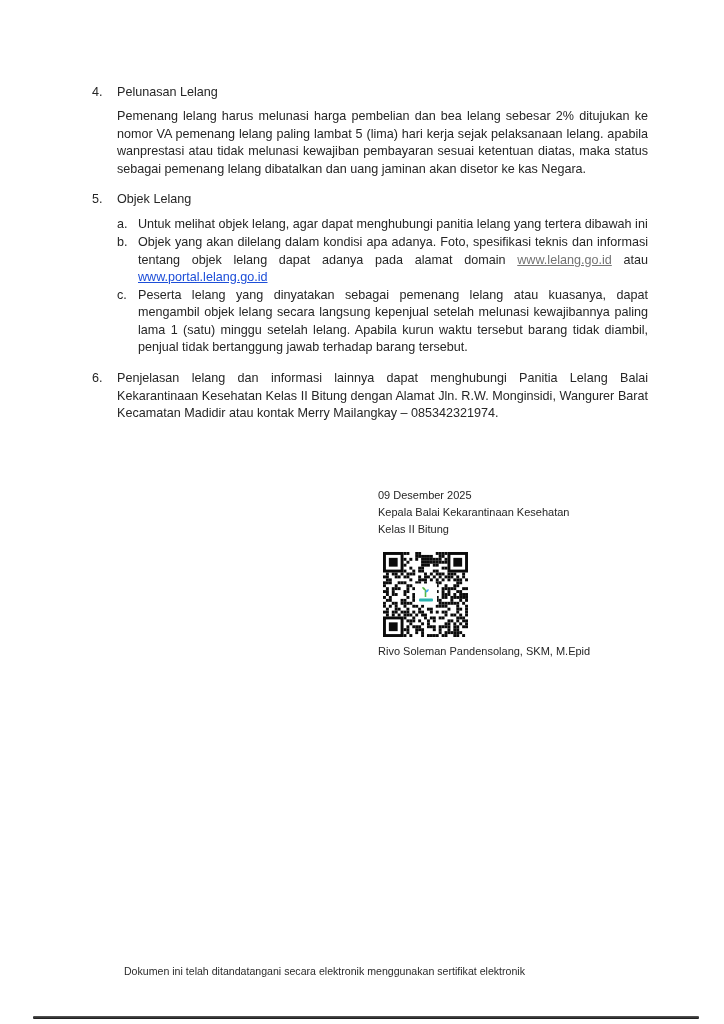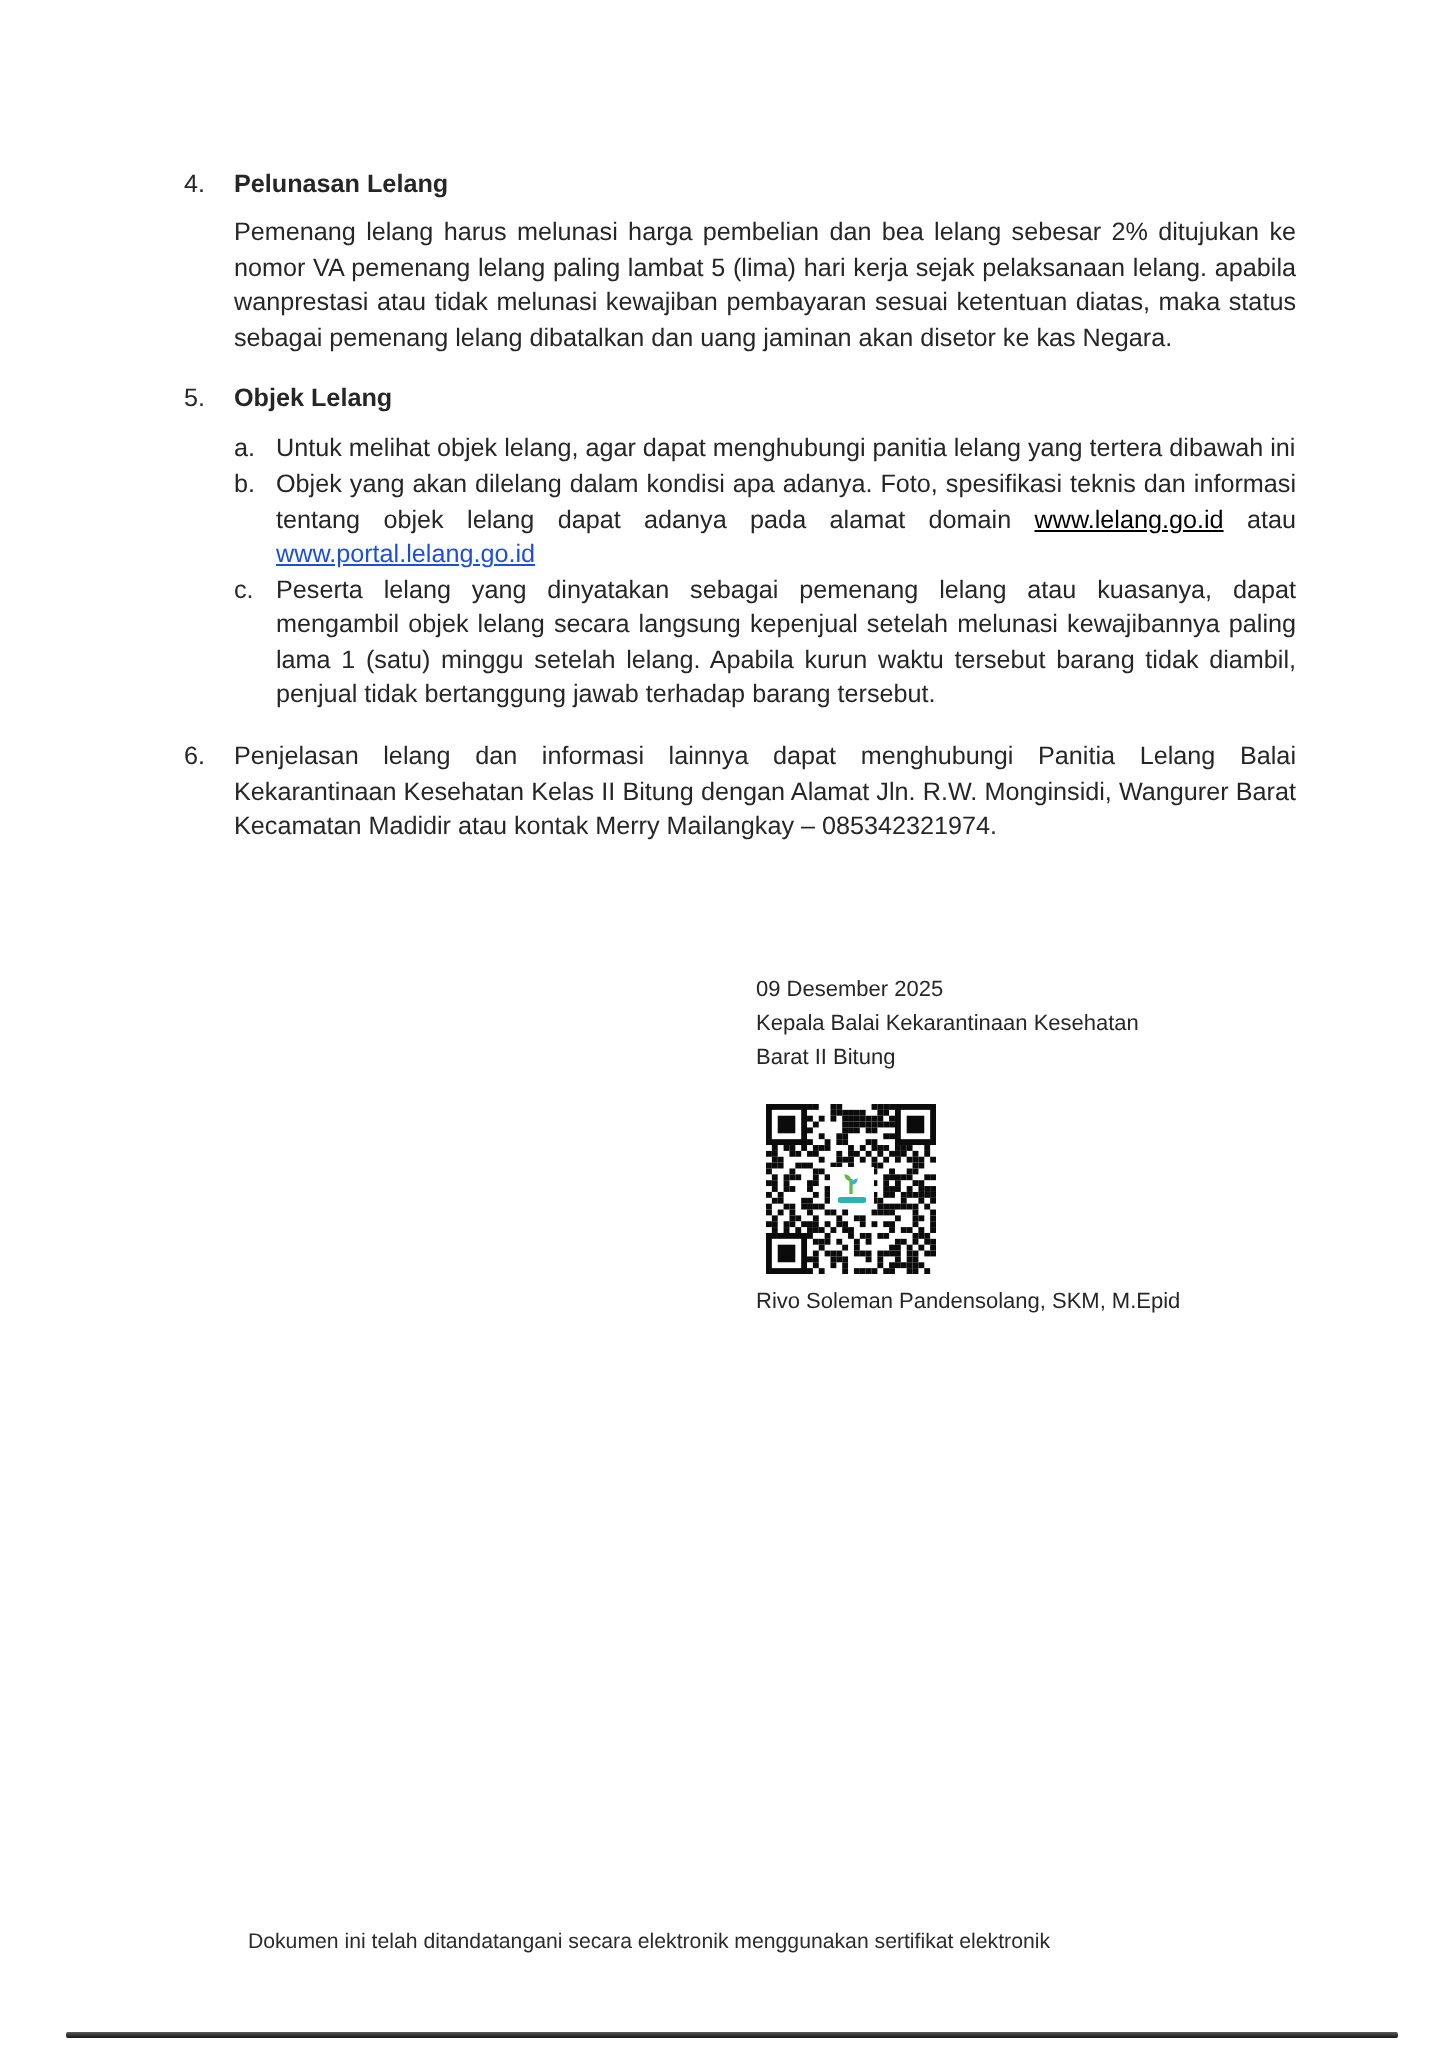--- a/index.html
+++ b/index.html
@@ -26,21 +26,21 @@
   }
   .num-item {
     display: flex;
     align-items: flex-start;
   }
   .num-col {
     width: 25px;
     flex: 0 0 25px;
   }
   .num-body { flex: 1; }
-  .section-title { margin-bottom: 0; font-weight: bold; }
+  .section-title { margin-bottom: 0; }
   .para {
     text-align: justify;
     margin-top: 7px;
   }
   .sub-list { margin-top: 8px; }
   .sub-item {
     display: flex;
     align-items: flex-start;
     margin-bottom: 0.5px;
   }
@@ -136,21 +136,21 @@
         <div class="section-title">Objek Lelang</div>
         <div class="sub-list">
 
           <div class="sub-item">
             <div class="letter-col">a.</div>
             <div class="sub-body">Untuk melihat objek lelang, agar dapat menghubungi panitia lelang yang tertera dibawah ini</div>
           </div>
 
           <div class="sub-item">
             <div class="letter-col">b.</div>
-            <div class="sub-body"><span>Objek yang akan dilelang dalam kondisi apa adanya. Foto, spesifikasi teknis dan informasi tentang objek lelang dapat adanya pada alamat domain </span><a class="doclink" style="color: #000000;">www.lelang.go.id</a><span> atau </span><a class="doclink" style="color: #1d4ed8;">www.portal.lelang.go.id</a></div>
+            <div class="sub-body"><span>Objek yang akan dilelang dalam kondisi apa adanya. Foto, spesifikasi teknis dan informasi tentang objek lelang dapat adanya pada alamat domain </span><a class="doclink" style="color: #737373;">www.lelang.go.id</a><span> atau </span><a class="doclink" style="color: #1d4ed8;">www.portal.lelang.go.id</a></div>
           </div>
 
           <div class="sub-item">
             <div class="letter-col">c.</div>
             <div class="sub-body">Peserta lelang yang dinyatakan sebagai pemenang lelang atau kuasanya, dapat mengambil objek lelang secara langsung kepenjual setelah melunasi kewajibannya paling lama 1 (satu) minggu setelah lelang. Apabila kurun waktu tersebut barang tidak diambil, penjual tidak bertanggung jawab terhadap barang tersebut.</div>
           </div>
 
         </div>
       </div>
     </div>
@@ -158,21 +158,21 @@
     <div class="num-item item6">
       <div class="num-col">6.</div>
       <div class="num-body">Penjelasan lelang dan informasi lainnya dapat menghubungi Panitia Lelang Balai Kekarantinaan Kesehatan Kelas II Bitung dengan Alamat Jln. R.W. Monginsidi, Wangurer Barat Kecamatan Madidir atau kontak Merry Mailangkay – 085342321974.</div>
     </div>
 
   </div>
 
   <div class="signature">
     <div>09 Desember 2025</div>
     <div>Kepala Balai Kekarantinaan Kesehatan</div>
-    <div>Barat II Bitung</div>
+    <div>Kelas II Bitung</div>
 
     <div class="qr-wrap">
       <svg id="qr-svg" width="85" height="85" viewBox="0 0 85 85">
           <rect x="20.52" y="0.00" width="2.93" height="2.93" fill="#0b0b0b"></rect>
           <rect x="23.45" y="0.00" width="2.93" height="2.93" fill="#0b0b0b"></rect>
           <rect x="32.24" y="0.00" width="2.93" height="2.93" fill="#0b0b0b"></rect>
           <rect x="35.17" y="0.00" width="2.93" height="2.93" fill="#0b0b0b"></rect>
           <rect x="52.76" y="0.00" width="2.93" height="2.93" fill="#0b0b0b"></rect>
           <rect x="55.69" y="0.00" width="2.93" height="2.93" fill="#0b0b0b"></rect>
           <rect x="58.62" y="0.00" width="2.93" height="2.93" fill="#0b0b0b"></rect>

